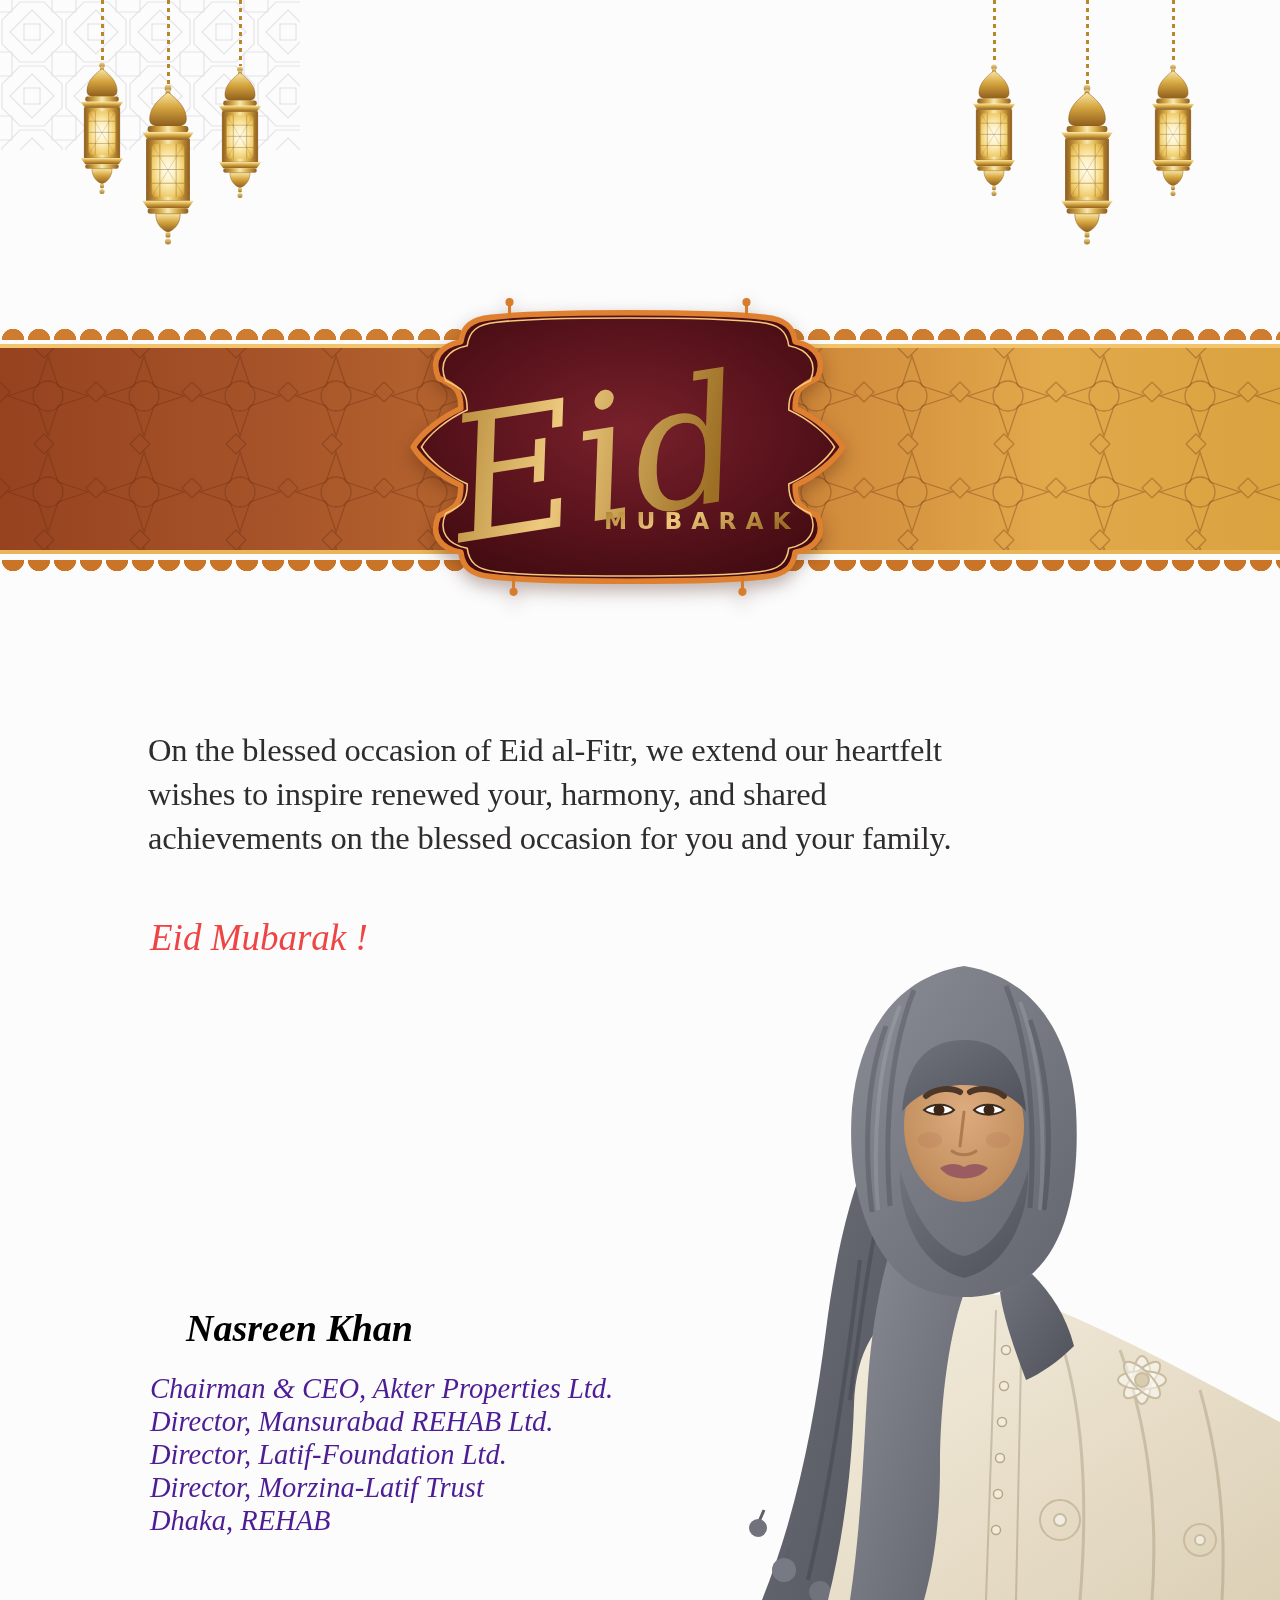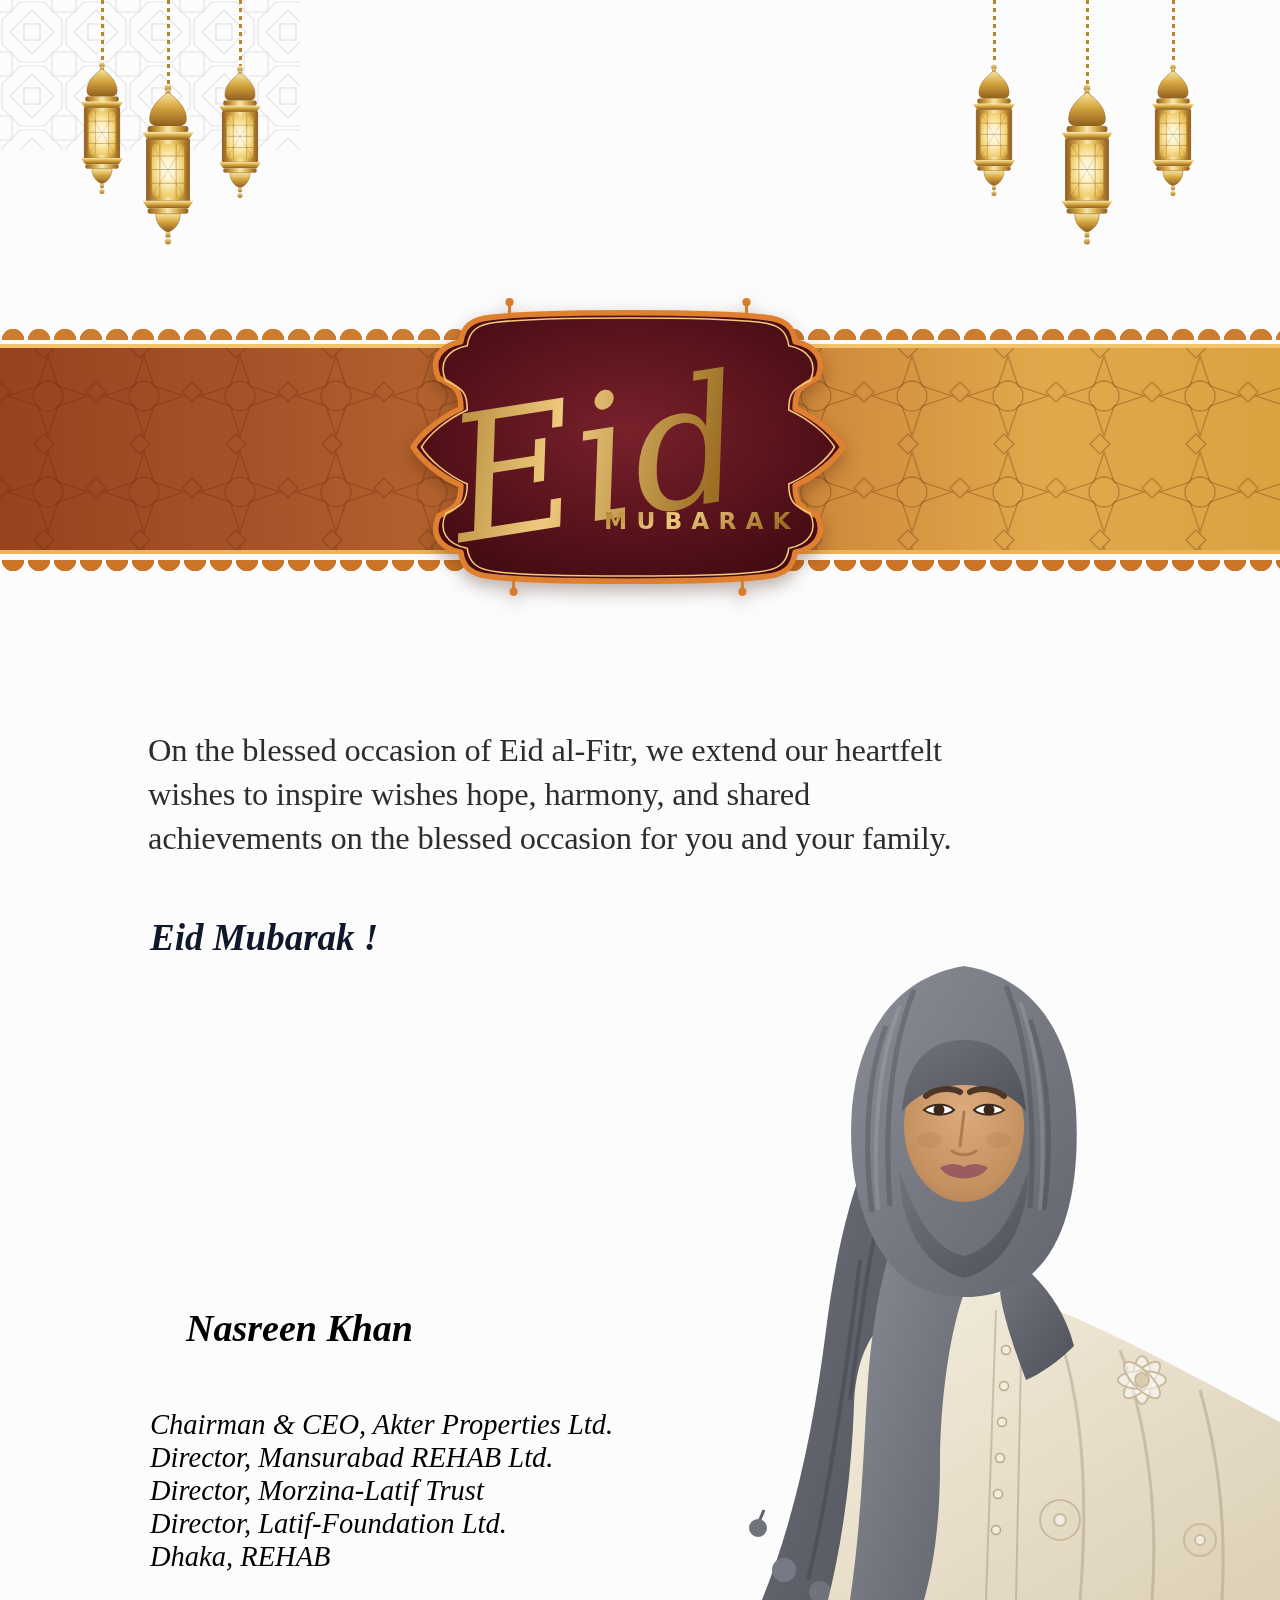--- a/index.html
+++ b/index.html
@@ -16,26 +16,26 @@
   .scallops{position:absolute;left:0;width:100%;height:24px;}
   .scallops.top{top:316px;background-image:radial-gradient(circle at 50% 100%, #cd7c30 0 11px, rgba(0,0,0,0) 11.5px);background-size:26px 24px;}
   .scallops.bottom{top:560px;background-image:radial-gradient(circle at 50% 0%, #c97427 0 11px, rgba(0,0,0,0) 11.5px);background-size:26px 24px;}
   .band{position:absolute;left:0;top:344px;width:100%;height:202px;border-top:4px solid #f2c56d;border-bottom:4px solid #e8b658;}
   .band svg{display:block;width:100%;height:100%;}
   .badge{position:absolute;left:390px;top:294px;width:476px;height:306px;filter:drop-shadow(0 7px 9px rgba(70,25,8,0.35));}
   .badge svg{display:block;width:100%;height:100%;}
   
   .greeting{position:absolute;left:148px;top:728px;width:1000px;
     font-size:32.5px;line-height:44px;color:#2f2d2c;letter-spacing:-0.2px;}
-  .salutation{position:absolute;left:150px;top:916px;font-style:italic;font-weight:bold;
-    font-size:37px;color:#0f172a;}
+  .salutation{position:absolute;left:150px;top:916px;font-style:italic;font-weight:normal;
+    font-size:37px;color:#ef4444;}
   .sig-name{position:absolute;left:150px;top:1306px;font-style:italic;font-weight:bold;
     font-size:38px;color:#000000;margin-left:36px;}
-  .sig-titles{position:absolute;left:150px;top:1408px;font-style:italic;font-size:28.5px;
-    line-height:33px;color:#000000;}
+  .sig-titles{position:absolute;left:150px;top:1372px;font-style:italic;font-size:28.5px;
+    line-height:33px;color:#4c1d95;}
   .portrait{position:absolute;left:700px;top:960px;width:580px;height:640px;}
   .portrait svg{display:block;width:100%;height:100%;}
 </style>
 </head>
 <body>
 
 <div class="card">
 
   <svg width="0" height="0" style="position:absolute" aria-hidden="true">
     <defs>
@@ -195,31 +195,31 @@
         <circle cx="122" cy="293" r="3.5"></circle>
           <circle cx="348" cy="293" r="3.5"></circle>
       </g>
       <text x="205" y="222" font-size="172" font-family="DejaVu Serif, serif" font-style="italic" text-anchor="middle" fill="url(#goldTxt)" transform="rotate(-9 205 170)">Eid</text>
       <text x="308" y="231" font-size="23" font-family="DejaVu Sans, sans-serif" font-weight="bold" letter-spacing="9" text-anchor="middle" fill="url(#goldTxt)">MUBARAK</text>
     </svg>
   </div>
 
   <div class="greeting">
     <div>On the blessed occasion of Eid al-Fitr, we extend our heartfelt</div>
-    <div>wishes to inspire wishes hope, harmony, and shared</div>
+    <div>wishes to inspire renewed your, harmony, and shared</div>
     <div>achievements on the blessed occasion for you and your family.</div>
   </div>
   <div class="salutation">Eid Mubarak !</div>
 
   <div class="sig-name">Nasreen Khan</div>
   <div class="sig-titles">
     <div>Chairman &amp; CEO, Akter Properties Ltd.</div>
     <div>Director, Mansurabad REHAB Ltd.</div>
+    <div>Director, Latif-Foundation Ltd.</div>
     <div>Director, Morzina-Latif Trust</div>
-    <div>Director, Latif-Foundation Ltd.</div>
     <div>Dhaka, REHAB</div>
   </div>
 
   <div class="portrait">
     <svg viewBox="0 0 580 640">
 
       <g>
         <path d="M238 90 C168 150 140 260 126 370 C114 465 96 555 62 640 L196 640 C186 560 190 470 198 408 C208 340 220 300 242 272 Z" fill="url(#gHijDark)"></path>
         <path d="M214 140 C178 220 164 330 150 440 M232 180 C204 270 190 380 178 500 M160 300 C148 400 132 520 108 620" stroke="rgba(35,38,48,0.25)" stroke-width="4" fill="none"></path>
         <path d="M90 588 L84 604 M124 612 L120 628 M64 550 L58 564" stroke="#5c5f67" stroke-width="3"></path>

